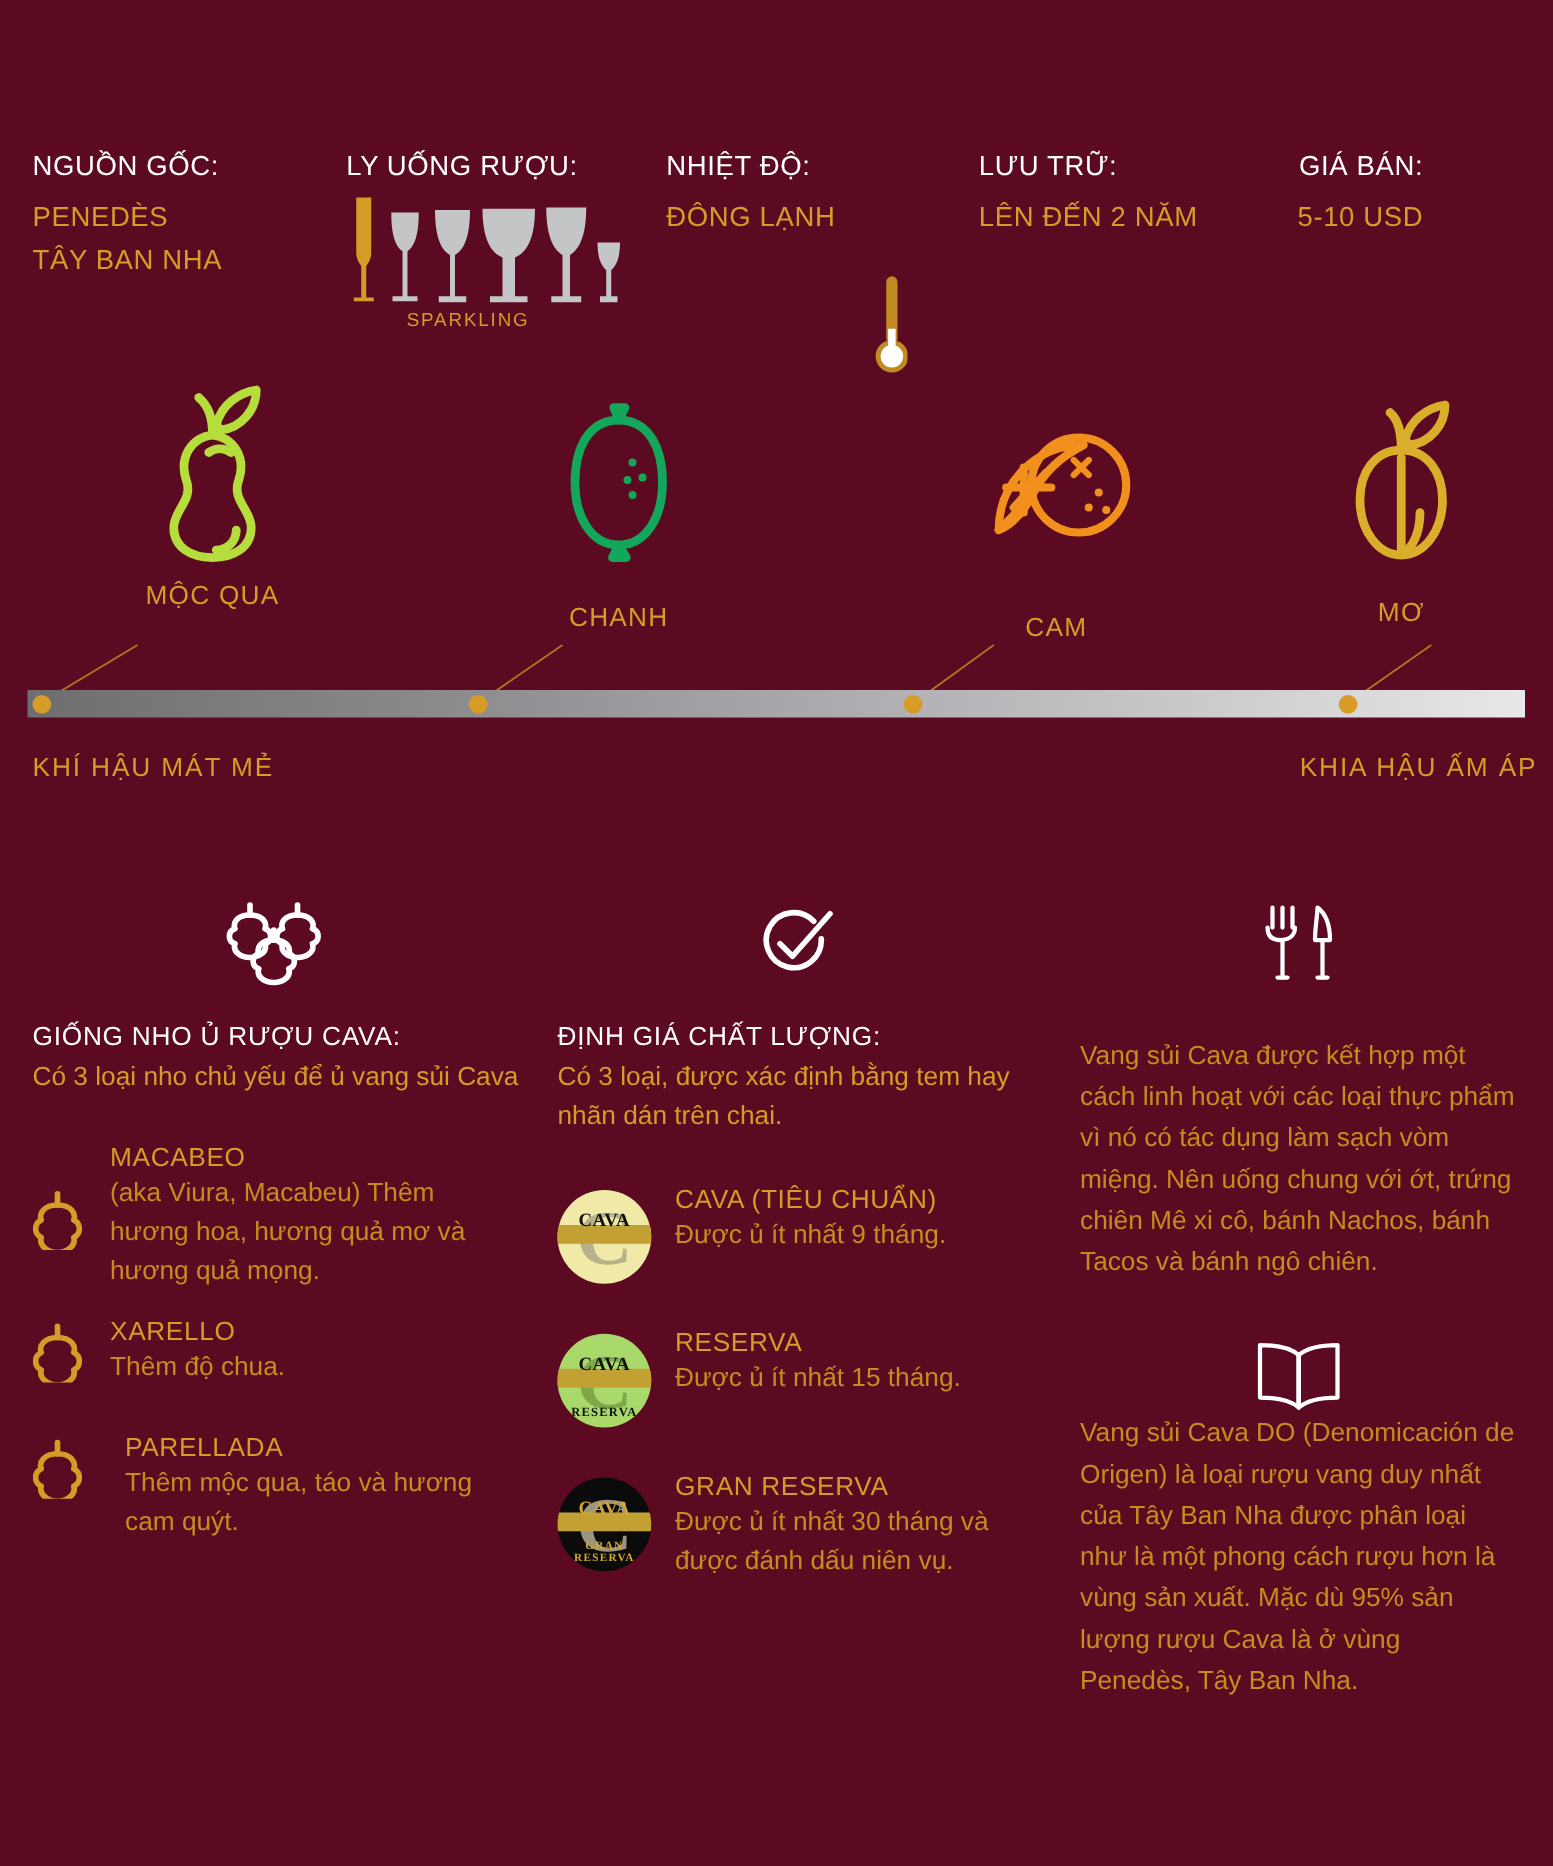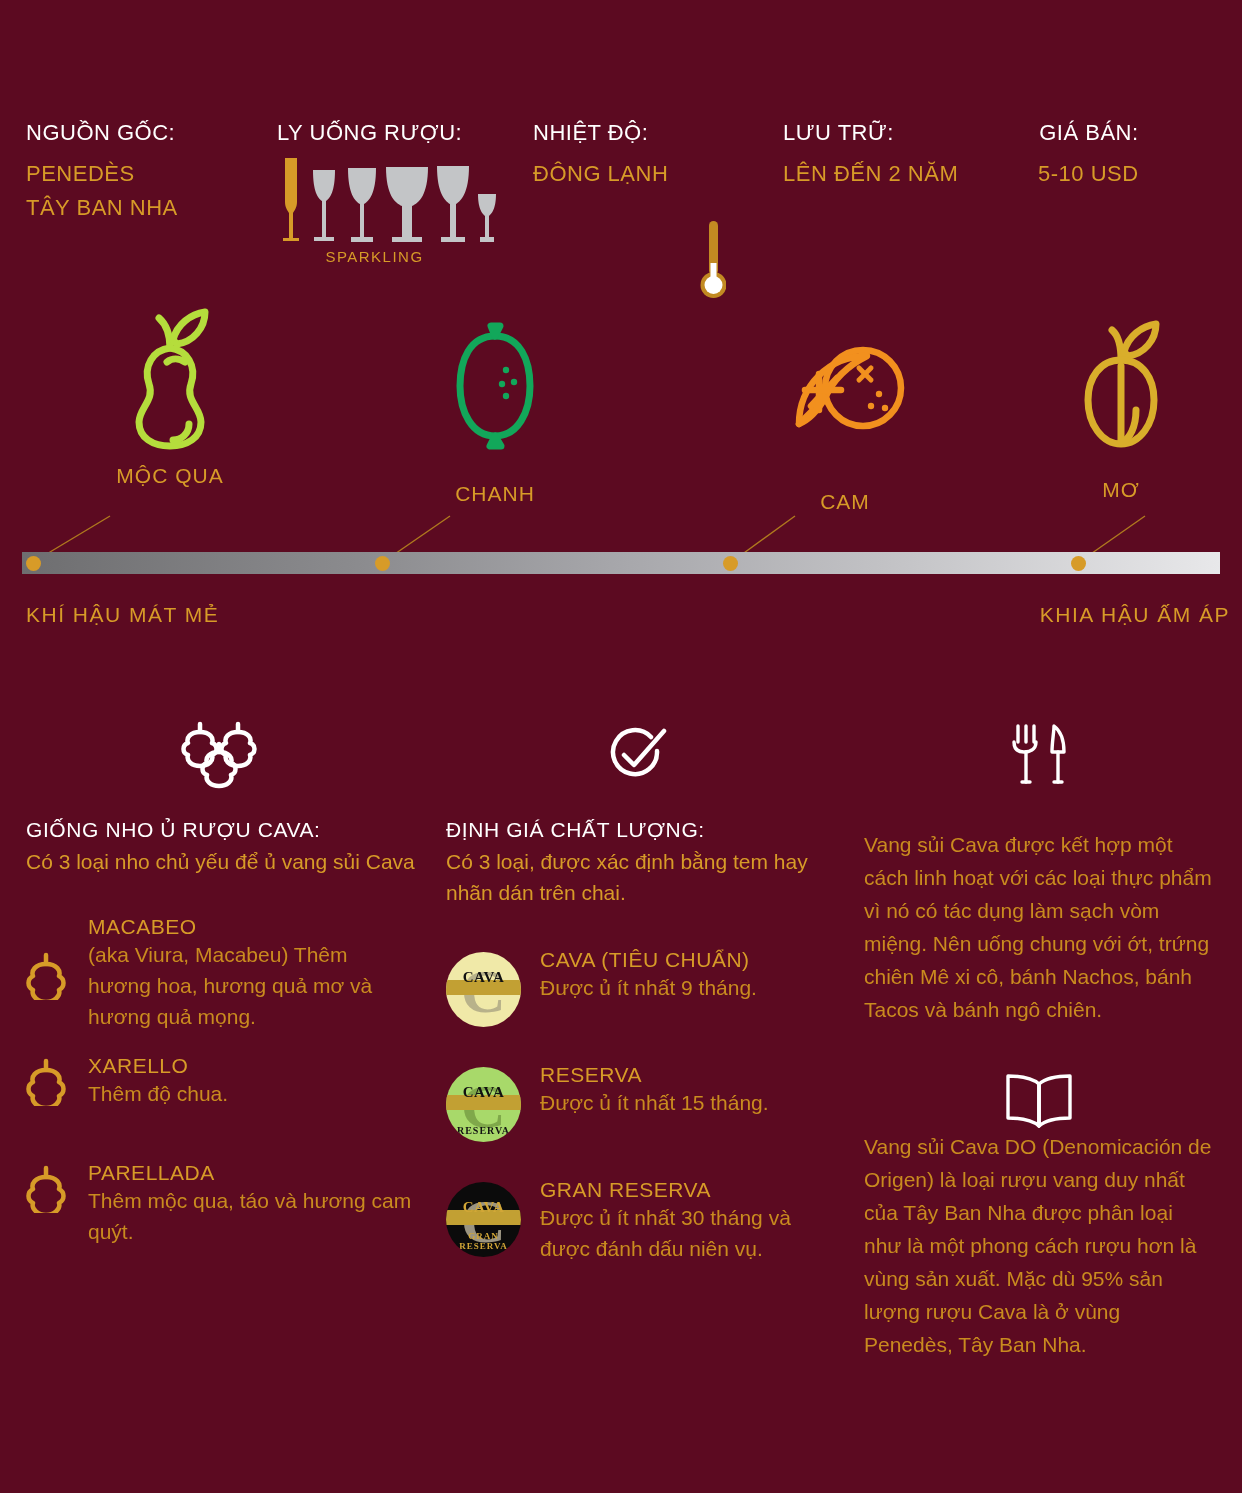--- a/index.html
+++ b/index.html
@@ -248,21 +248,21 @@
               <path d="M20 12 c-11 0 -15 7 -13 12 c-6 3 -6 11 0 14 c-2 6 5 12 13 12 c8 0 15 -6 13 -12 c6 -3 6 -11 0 -14 c2 -5 -2 -12 -13 -12 z"></path>
             </g>
           </svg>
         </div>
         <div class="item-body">
           <div class="item-title">XARELLO</div>
           <div class="item-desc">Thêm độ chua.</div>
         </div>
       </div>
 
-      <div class="item" style="margin-top:52px;">
+      <div class="item" style="margin-top:38px;gap:12px;">
         <div class="item-icon">
           <svg width="40" height="48" viewBox="0 0 40 48">
             <g fill="none" stroke="#d79b28" stroke-width="4.5" stroke-linecap="round" stroke-linejoin="round">
               <path d="M20 3 v9"></path>
               <path d="M20 12 c-11 0 -15 7 -13 12 c-6 3 -6 11 0 14 c-2 6 5 12 13 12 c8 0 15 -6 13 -12 c6 -3 6 -11 0 -14 c2 -5 -2 -12 -13 -12 z"></path>
             </g>
           </svg>
         </div>
         <div class="item-body">
           <div class="item-title">PARELLADA</div>

